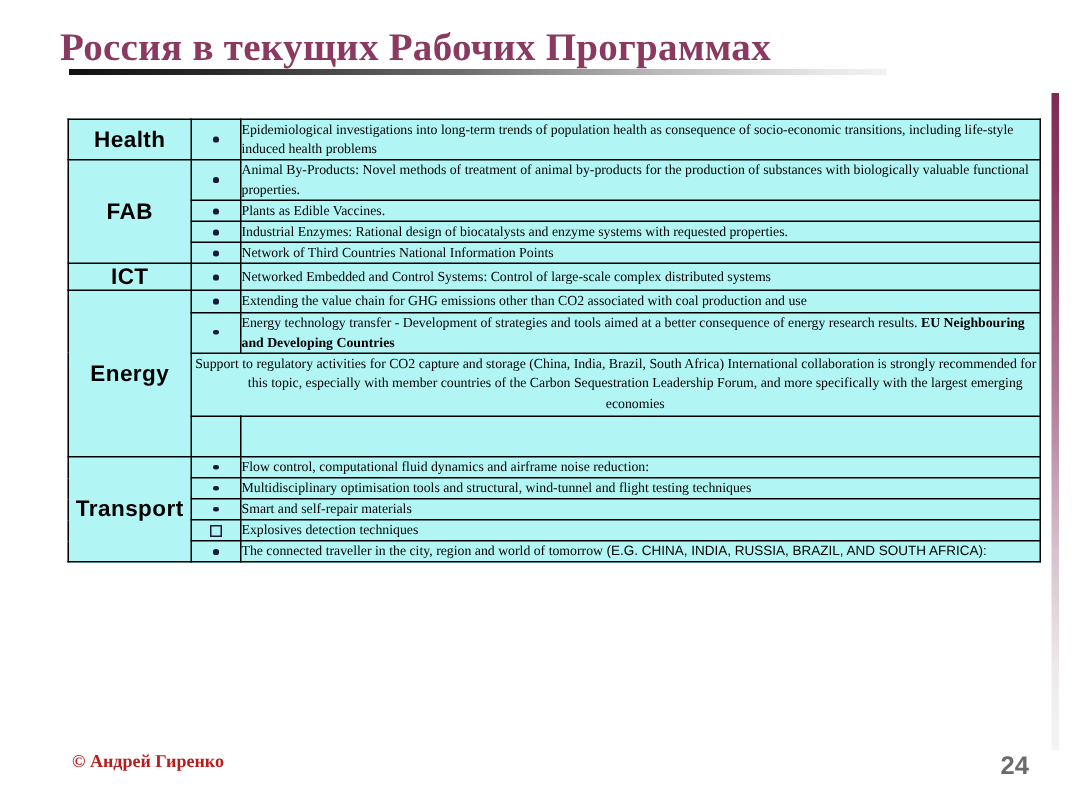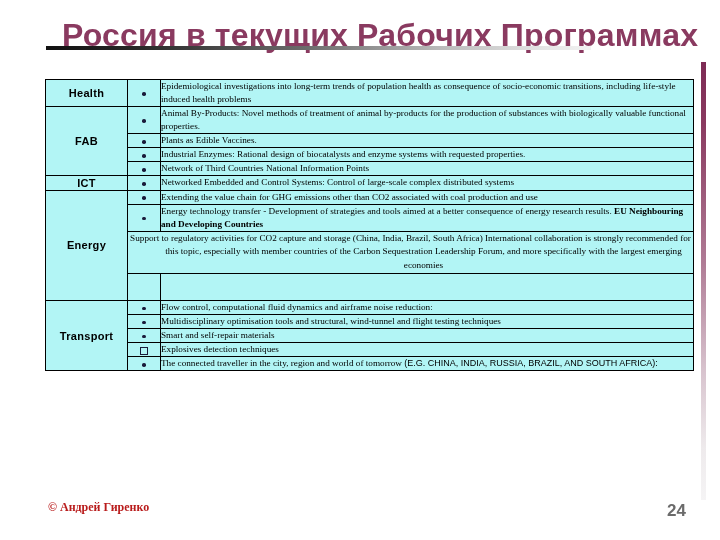--- a/index.html
+++ b/index.html
@@ -11,24 +11,24 @@
     width: 720px;
     height: 540px;
     position: relative;
     overflow: hidden;
     font-family: "Liberation Serif", serif;
   }
 
   
   #slide-title {
     position: absolute;
-    left: 62px;
+    left: 40px;
     top: 17px;
-    font-family: Liberation Sans, sans-serif;
-    font-size: 32px;
+    font-family: Liberation Serif, serif;
+    font-size: 26px;
     font-weight: bold;
     color: #8a3a60;
     letter-spacing: 0.2px;
     white-space: nowrap;
   }
   #title-rule {
     position: absolute;
     left: 46px;
     top: 46px;
     width: 545px;
@@ -62,21 +62,21 @@
     vertical-align: middle;
     padding: 0;
   }
 
   .col-label { width: 82px; }
   .col-bullet { width: 33px; }
 
   .label-cell {
     text-align: center;
     font-family: "Liberation Sans", sans-serif;
-    font-size: 11px;
+    font-size: 15px;
     font-weight: bold;
     color: #000000;
     letter-spacing: 0.3px;
     margin-top: 17px;
   }
 
   .bullet-cell {
     text-align: center;
     vertical-align: top;
     padding-top: 8px;

